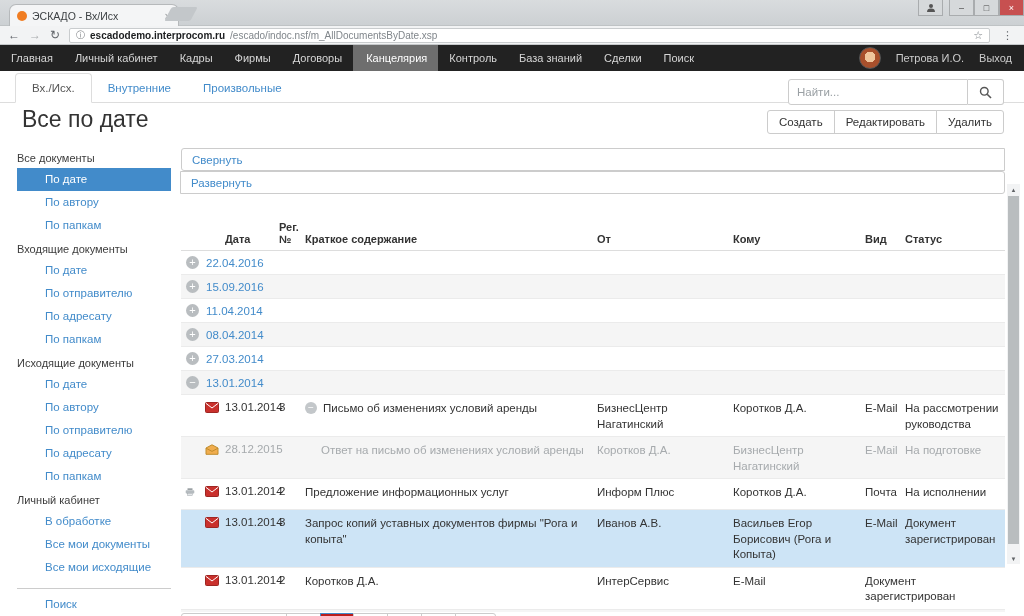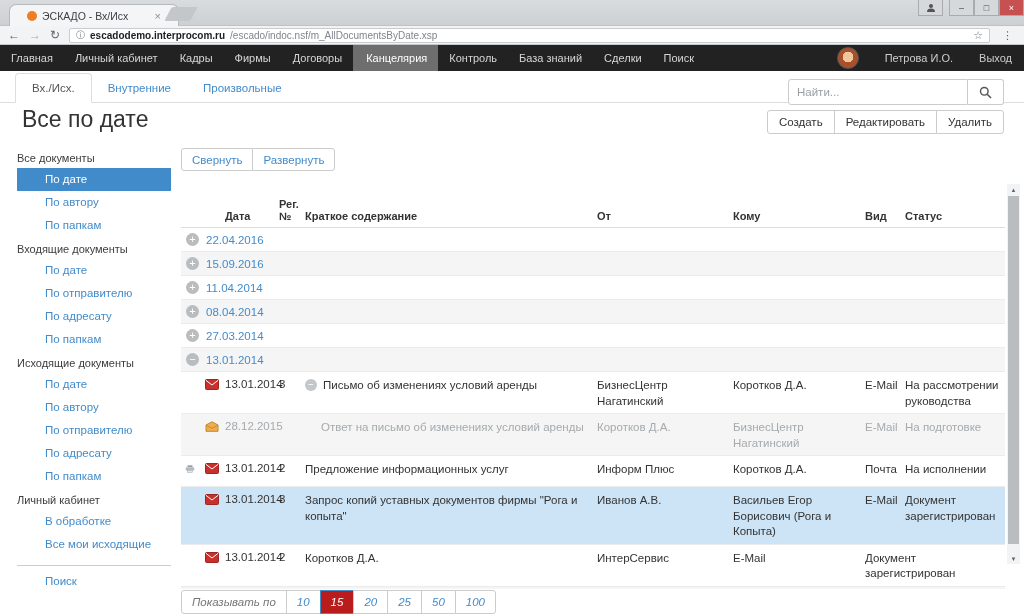--- a/index.html
+++ b/index.html
@@ -4,21 +4,21 @@
 <style>
   * { margin:0; padding:0; box-sizing:border-box; }
   html,body { width:1024px; height:616px; overflow:hidden; background:#fff;
               font-family:"Liberation Sans", sans-serif; position:relative; }
 
   
   .browser { position:absolute; top:0; left:0; right:0; height:45px; }
   .tabstrip { height:26px; background:linear-gradient(#d9dcde,#ccd0d3); position:relative; border-bottom:1px solid #bfc3c5;}
   .btab { position:absolute; left:9px; top:4px; width:170px; height:22px; background:#f4f5f6;
           border:1px solid #b6b9bb; border-bottom:none; border-radius:7px 7px 0 0;
-          display:flex; align-items:center; gap:5px; padding:0 17px; }
+          display:flex; align-items:center; gap:5px; padding:0 7px; }
   .favicon { width:10px; height:10px; border-radius:50%; background:#f07d22; flex:none; }
   .btab-title { font-size:10.5px; color:#3c4043; white-space:nowrap; overflow:hidden; flex:1; }
   .btab-close { color:#8a8d8f; font-size:11px; }
   .newtab { position:absolute; left:168px; top:7px; width:26px; height:14px; background:#c3c7ca;
             transform:skewX(-28deg); border-radius:2px; }
   .winctl { position:absolute; right:0; top:0; display:flex; }
   .wbtn { width:25px; height:16px; display:flex; align-items:center; justify-content:center;
           font-size:9px; color:#444; background:#d6d9db; border:1px solid #a9acae; border-top:none; }
   .wbtn.close { background:#c75050; color:#fff; }
   .wbtn.profile { margin-right:6px; }
@@ -32,21 +32,21 @@
   .url-d { color:#1b1d1f; font-weight:bold; white-space:nowrap; }
   .url-p { color:#80868b; white-space:nowrap; }
   .star { margin-left:auto; color:#80868b; font-size:11px; }
   .dots { color:#5f6368; font-size:11px; padding:0 3px; }
 
   
   .navbar { position:absolute; top:45px; left:0; right:0; height:26px; background:#222;
             display:flex; align-items:stretch; }
   .nav-item { display:flex; align-items:center; padding:0 11px; font-size:11px; color:#d6d6d6; cursor:pointer; }
   .nav-item.active { background:#6e6e6e; color:#fff;padding-left:13px; }
-  .nav-right { margin-left:auto; display:flex; align-items:center; gap:26px; padding-right:12px; }
+  .nav-right { margin-left:auto; display:flex; align-items:center; gap:15px; padding-right:12px; }
   .avatar { width:22px; height:22px; border-radius:50%; border:1px solid #555;
             background:radial-gradient(circle at 50% 45%, #f0c69c 0 35%, #a8502c 36% 100%); }
   .nav-user,.nav-logout { font-size:11px; color:#cdcdcd; cursor:pointer; }
 
   
   .tabsrow { position:absolute; top:71px; left:0; right:0; height:32px; background:#fff;
              border-bottom:1px solid #ddd; display:flex; align-items:flex-end; padding-left:15px; }
   .vtab { height:30px; display:flex; align-items:center; padding:0 16px; font-size:11.5px;
           margin-bottom:-1px; cursor:pointer; }
   .vtab.active { background:#fff; border:1px solid #ddd; border-bottom:1px solid #fff;
@@ -71,21 +71,21 @@
   .sidebar { position:absolute; left:0; top:146px; width:177px; }
   .side-header { font-size:11px; color:#3c3c3c; padding:6px 0 4px 17px; }
   .side-item { font-size:11.5px; color:#428bca; padding:5px 0 6px 45px; cursor:pointer; }
   .side-item.active { background:#428bca; color:#fff; margin:0 6px 0 17px; padding-left:28px; }
   .side-div { border-top:1px solid #ccc; margin:9px 6px 0 17px; }
   .side-footer { font-size:11.5px; color:#428bca; padding:9px 0 5px 45px; cursor:pointer; }
 
   
   .content { position:absolute; left:181px; top:148px; width:824px;
              --cols:20px 24px 54px 26px 292px 136px 132px 40px auto; }
-  .cbtns { display:flex; }
+  .cbtns { display:flex;flex-direction:column; }
   .cbtn { height:23px; padding:0 10px; font-size:11.5px; color:#428bca; background:#fff;
           border:1px solid #ccc; display:flex; align-items:center; margin-left:-1px; cursor:pointer; }
   .cbtn:first-child { border-radius:3px 0 0 3px; margin-left:0; }
   .cbtn:last-child { border-radius:0 3px 3px 0; }
   .thead { display:grid; grid-template-columns:var(--cols); margin-top:11px; height:46px;
            align-items:end; border-bottom:1px solid #ddd; font-size:11px; font-weight:bold;
            color:#333; padding-bottom:5px; }
   .thead > div { padding-right:6px; }
   .rows { height:361px; overflow:hidden; }
   .row { border-bottom:1px solid #ebebeb; }
@@ -213,20 +213,21 @@
       <div class="side-item">По адресату</div>
       <div class="side-item">По папкам</div>
       <div class="side-header">Исходящие документы</div>
       <div class="side-item">По дате</div>
       <div class="side-item">По автору</div>
       <div class="side-item">По отправителю</div>
       <div class="side-item">По адресату</div>
       <div class="side-item">По папкам</div>
       <div class="side-header">Личный кабинет</div>
       <div class="side-item">В обработке</div>
+      <div class="side-item">Все мои документы</div>
       <div class="side-item">Все мои исходящие</div>
     </div>
   <div class="side-div"></div>
   <div class="side-footer">Поиск</div>
 </div>
 
 <div class="content">
   <div class="cbtns">
     <div class="cbtn">Свернуть</div>
     <div class="cbtn">Развернуть</div>

